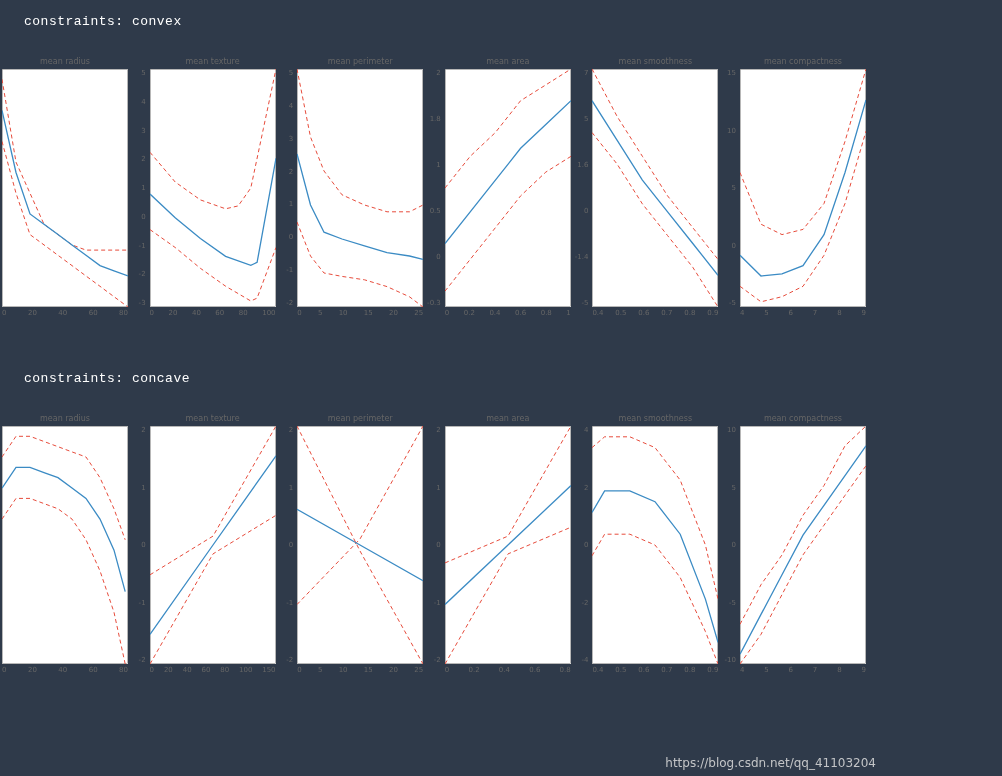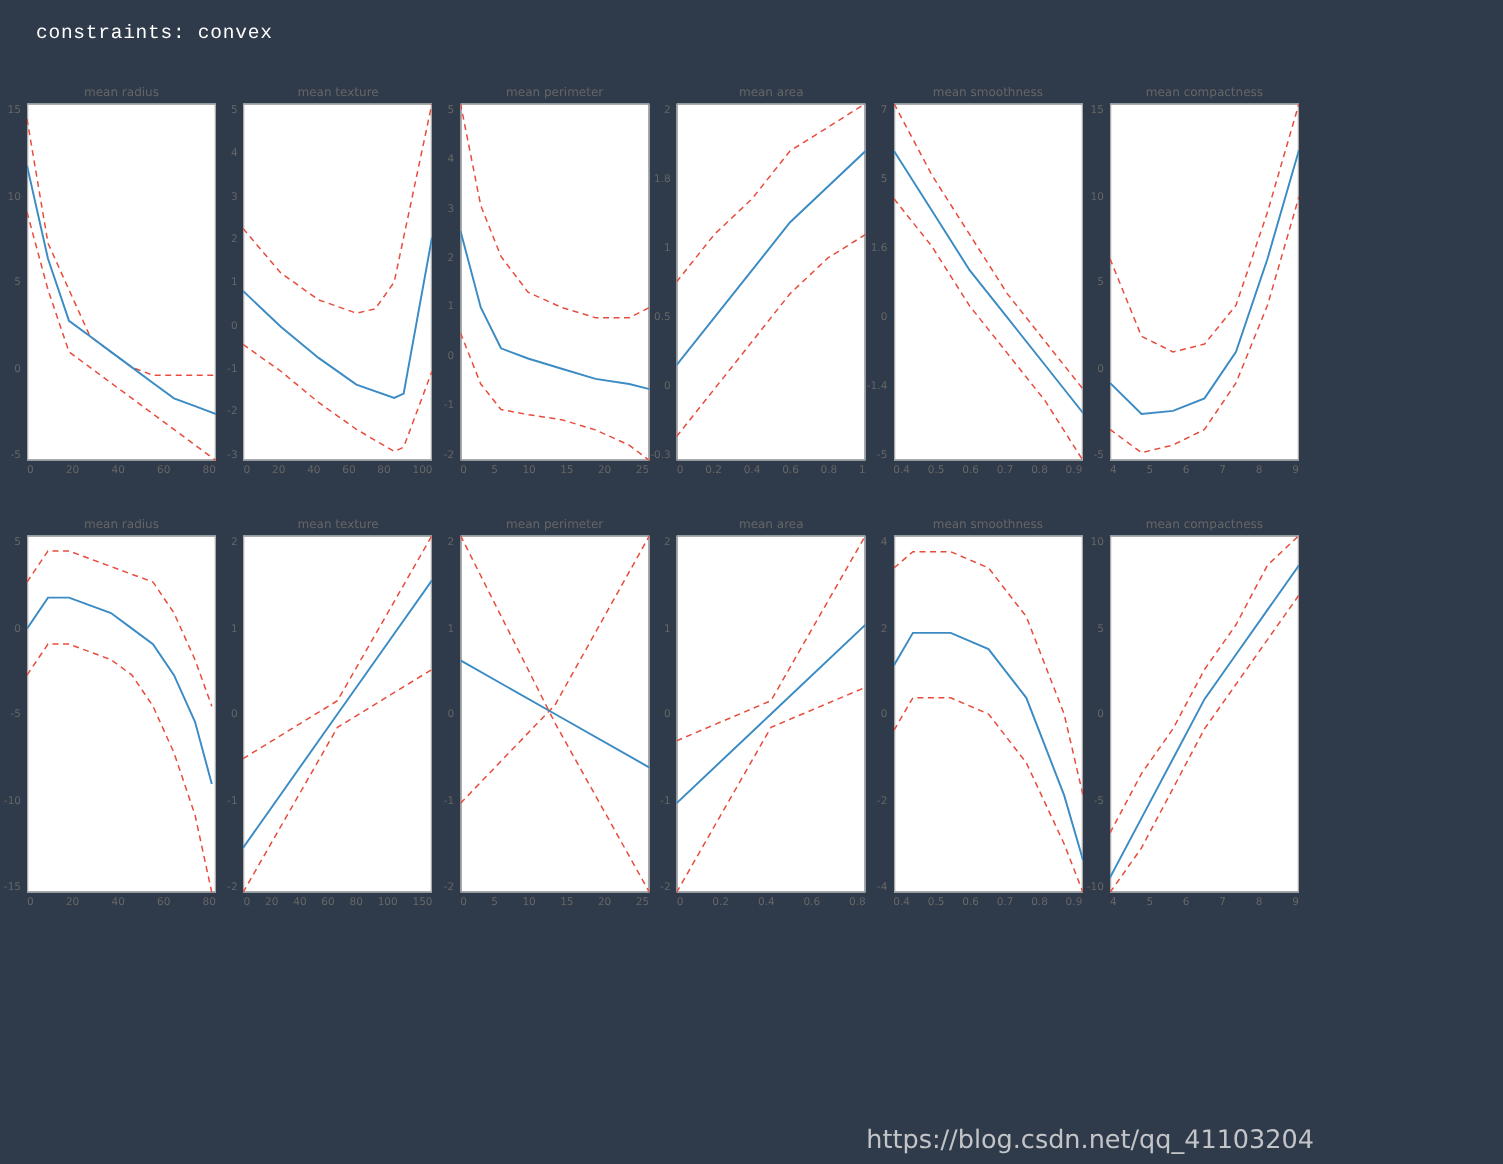--- a/index.html
+++ b/index.html
@@ -1,25 +1,25 @@
 <!DOCTYPE html>
 <html><head>
 <meta charset="utf-8">
 <style>
   html,body{margin:0;padding:0;background:#2f3a4a;font-family:"DejaVu Sans","Helvetica",sans-serif;color:#ccc;}
   .page{width:884px;height:776px;position:relative;overflow:hidden;}
   .section-label{font-family:"Courier New",monospace;font-size:13px;color:#fff;padding:14px 0 0 24px;letter-spacing:.5px;}
-  .grid{display:flex;justify-content:space-between;padding:40px 18px 0 18px;}
+  .grid{display:flex;justify-content:space-between;padding:40px 18px 0 2px;}
   .cell{position:relative;}
   .plot-title{position:absolute;top:-12px;left:0;right:0;text-align:center;font-size:8px;color:#666;}
   .axes{background:#fff;position:relative;}
   .axes svg{position:absolute;inset:0;}
   .xticks{display:flex;justify-content:space-between;font-size:7px;color:#666;margin-top:2px;}
   .yticks{position:absolute;left:-24px;top:0;bottom:0;display:flex;flex-direction:column;justify-content:space-between;font-size:7px;color:#666;text-align:right;width:20px;}
-  .watermark{position:absolute;right:8px;bottom:6px;font-size:17px;color:#ddd;opacity:.85;pointer-events:none;}
+  .watermark{position:absolute;right:8px;bottom:6px;font-size:12px;color:#ddd;opacity:.85;pointer-events:none;}
 </style>
 </head>
 <body>
 <div class="page">
 
 <div class="section-label"><span>constraints: convex</span></div>
 <div class="grid" id="row0">
       <div class="cell">
         <div class="plot-title">mean radius</div>
         <div class="axes" style="width: 126px; height: 238px;">
@@ -179,20 +179,21 @@
           <span>4</span>
           <span>5</span>
           <span>6</span>
           <span>7</span>
           <span>8</span>
           <span>9</span>
         </div>
       </div>
     </div>
 
+<div class="section-label" style="margin-top:40px"><span>constraints: concave</span></div>
 <div class="grid" id="row1">
       <div class="cell">
         <div class="plot-title">mean radius</div>
         <div class="axes" style="width: 126px; height: 238px;">
           <svg viewBox="0 0 126 238" preserveAspectRatio="none">
             <rect x="0.5" y="0.5" width="125" height="237" fill="none" stroke="#888" stroke-width="0.6"></rect>
             <path d="M0.0 31.0 L14.0 10.3 L28.0 10.3 L42.0 15.5 L56.0 20.7 L70.0 25.9 L84.0 31.0 L98.0 51.7 L112.0 82.8 L123.2 113.8" style="stroke:#e74c3c;stroke-width:1;stroke-dasharray:4 3;fill:none"></path>
             <path d="M0.0 62.1 L14.0 41.4 L28.0 41.4 L42.0 46.6 L56.0 51.7 L70.0 62.1 L84.0 72.4 L98.0 93.1 L112.0 124.2 L123.2 165.6" style="stroke:#3b8bc4;stroke-width:1.3;fill:none"></path>
             <path d="M0.0 93.1 L14.0 72.4 L28.0 72.4 L42.0 77.6 L56.0 82.8 L70.0 93.1 L84.0 113.8 L98.0 144.9 L112.0 186.3 L123.2 238.0" style="stroke:#e74c3c;stroke-width:1;stroke-dasharray:4 3;fill:none"></path>
           </svg>

